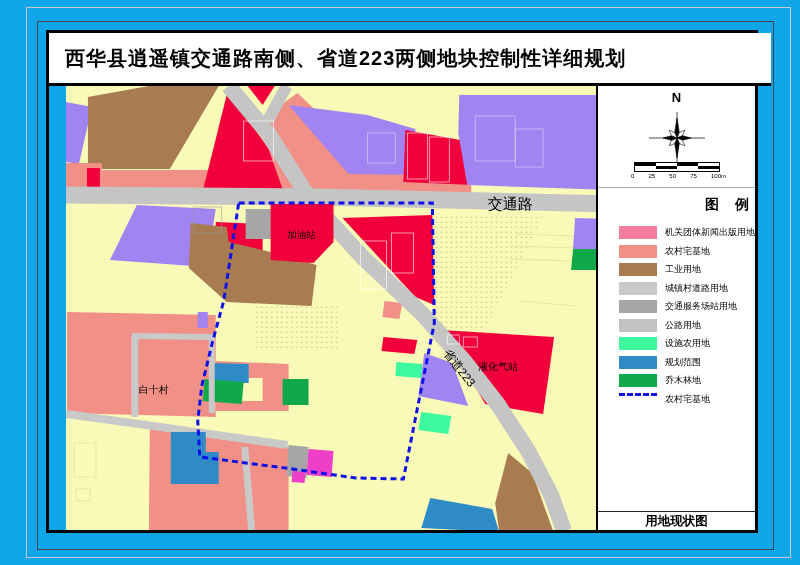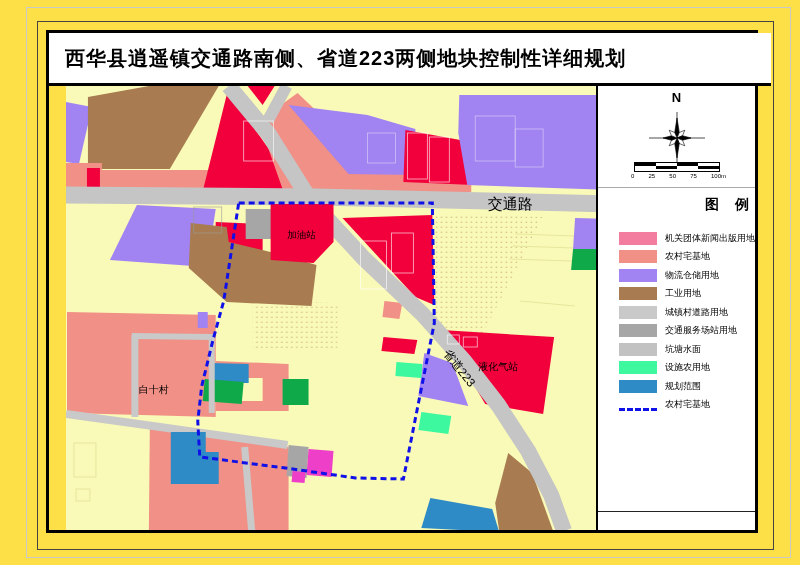--- a/index.html
+++ b/index.html
@@ -1,16 +1,16 @@
 <!DOCTYPE html>
 <html><head>
 <meta charset="utf-8">
 <style>
   html,body{margin:0;padding:0;background:#fff;}
-  #root{position:relative;width:800px;height:565px;background:#fde047;overflow:hidden;
+  #root{position:relative;width:800px;height:565px;background:#0ea5e9;overflow:hidden;
         font-family:"Liberation Sans", sans-serif;}
   .abs{position:absolute;}
   .pageline{left:26px;top:7px;width:763px;height:549px;border:1px solid #c9c9c9;}
   .outerline{left:37px;top:21px;width:735px;height:527px;border:1px solid #444;}
   .frame{left:46px;top:30px;width:712px;height:503px;border:3px solid #000;box-sizing:border-box;}
   .titlebar{left:49px;top:33px;width:706px;height:50px;border-bottom:3px solid #000;
             line-height:50px;padding-left:16px;font-size:20px;font-weight:bold;color:#000;
             letter-spacing:1px;background:#fff;box-sizing:content-box;}
   .mapwrap{left:66px;top:86px;width:547px;height:444px;background:#FAFAB8;}
   .vdivider{left:596px;top:86px;width:2px;height:444px;background:#000;}
@@ -21,21 +21,21 @@
   .scalebar{position:absolute;left:36px;top:76px;width:84px;height:8px;border:1px solid #000;}
   .sb-row{height:3px;width:84px;}
   .sb-row.r1{background:repeating-linear-gradient(90deg,#000 0 21px,#fff 21px 42px);}
   .sb-row.r2{background:repeating-linear-gradient(90deg,#fff 0 21px,#000 21px 42px);}
   .ticks{position:absolute;left:33px;top:87px;width:95px;display:flex;
          justify-content:space-between;font-size:6px;color:#000;}
   .sep1{position:absolute;top:101px;left:0;width:100%;height:1px;background:#aaa;}
   .lg-title{position:absolute;top:110px;left:0;width:100%;text-align:right;
             font-size:14px;font-weight:bold;letter-spacing:6px;}
   .lg-items{position:absolute;top:140px;left:0;width:100%;}
-  .lg-row{height:18.5px;display:flex;align-items:flex-end;}
+  .lg-row{height:18.5px;display:flex;align-items:flex-start;}
   .lg-sw{margin-left:21px;width:38px;height:13px;flex:none;}
   .lg-dash{margin-left:21px;width:38px;height:0;border-top:3.5px dashed #1010E8;flex:none;}
   .lg-label{margin-left:8px;font-size:9px;white-space:nowrap;color:#000;}
   .sep2{position:absolute;top:425px;left:0;width:100%;height:1px;background:#222;}
   .footer{position:absolute;top:426px;left:0;width:100%;height:18px;text-align:center;
           font-size:12.5px;font-weight:bold;line-height:18px;}
   svg text{font-family:"Liberation Sans", sans-serif;fill:#000;}
 </style>
 </head>
 <body>
@@ -205,49 +205,50 @@
     <div class="lg-items">
         <div class="lg-row">
           <div class="lg-sw" style="background: rgb(242, 125, 158);"></div>
           <span class="lg-label">机关团体新闻出版用地</span>
         </div>
         <div class="lg-row">
           <div class="lg-sw" style="background: rgb(240, 144, 134);"></div>
           <span class="lg-label">农村宅基地</span>
         </div>
         <div class="lg-row">
-          <div class="lg-sw" style="background: rgb(162, 131, 242);"></div>
-          <span class="lg-label">物流仓储用地</span>
-        </div>
-        <div class="lg-row">
           <div class="lg-sw" style="background: rgb(168, 124, 80);"></div>
           <span class="lg-label">工业用地</span>
         </div>
         <div class="lg-row">
           <div class="lg-sw" style="background: rgb(201, 201, 201);"></div>
           <span class="lg-label">城镇村道路用地</span>
         </div>
         <div class="lg-row">
           <div class="lg-sw" style="background: rgb(166, 166, 166);"></div>
           <span class="lg-label">交通服务场站用地</span>
         </div>
         <div class="lg-row">
           <div class="lg-sw" style="background: rgb(194, 194, 194);"></div>
-          <span class="lg-label">坑塘水面</span>
+          <span class="lg-label">公路用地</span>
         </div>
         <div class="lg-row">
           <div class="lg-sw" style="background: rgb(61, 248, 158);"></div>
           <span class="lg-label">设施农用地</span>
         </div>
         <div class="lg-row">
           <div class="lg-sw" style="background: rgb(46, 139, 197);"></div>
           <span class="lg-label">规划范围</span>
         </div>
         <div class="lg-row">
+          <div class="lg-sw" style="background: rgb(15, 169, 74);"></div>
+          <span class="lg-label">乔木林地</span>
+        </div>
+        <div class="lg-row">
           <div class="lg-dash" style="border-top-color: rgb(16, 16, 232);"></div>
           <span class="lg-label">农村宅基地</span>
         </div>
       </div>
 
     <div class="sep2"></div>
+    <div class="footer">用地现状图</div>
   </div>
 
 </div>
 
 </body></html>

